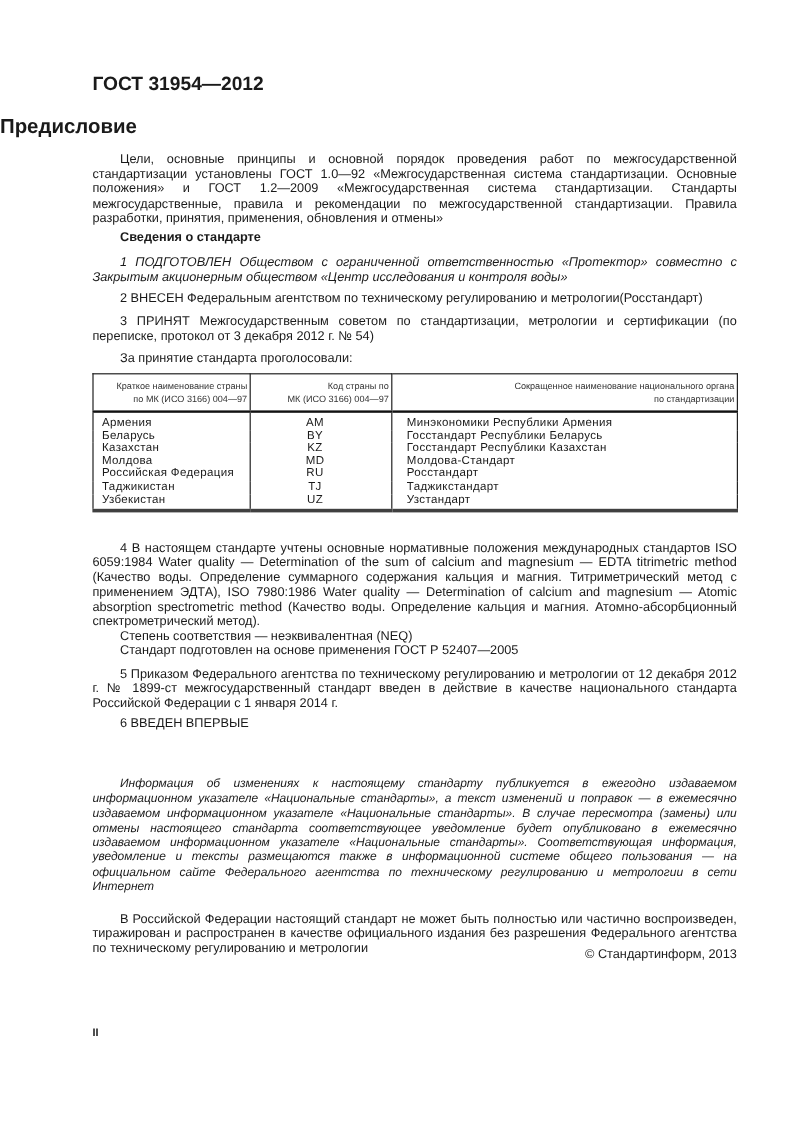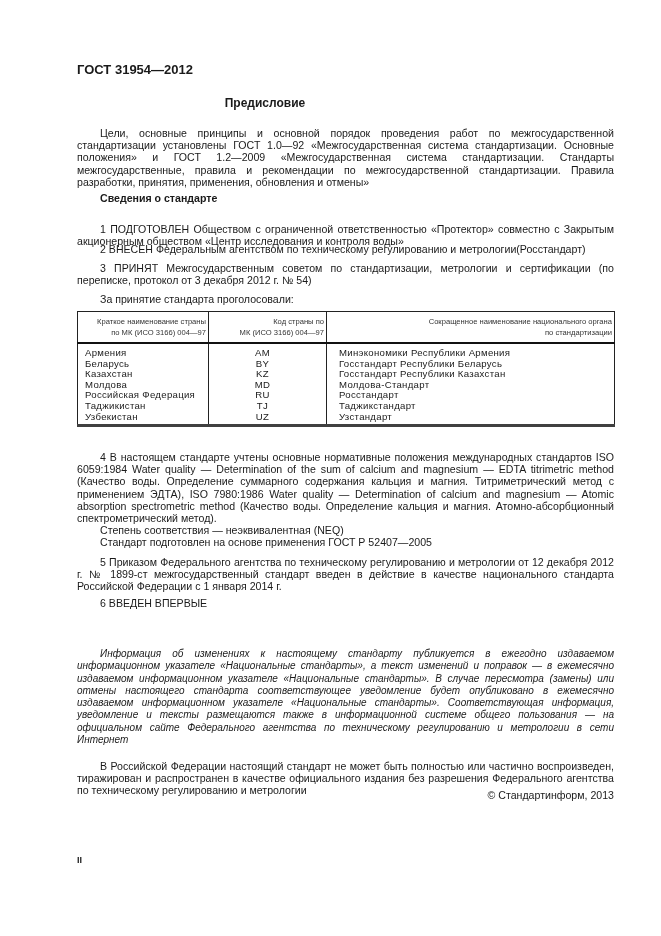--- a/index.html
+++ b/index.html
@@ -1,20 +1,20 @@
 <!DOCTYPE html>
 <html><head>
 <meta charset="utf-8">
 <style>
   html, body { margin:0; padding:0; background:#ffffff; }
   body { width:661px; height:936px; position:relative; overflow:hidden;
          font-family:"Liberation Sans", sans-serif; color:#1a1a1a; }
   .abs { position:absolute; }
-  .hdr { left:77px; top:62px; font-size:13px; font-weight:bold; }
-  .title { left:0; width:530px; top:96px; text-align:center; font-size:12px; font-weight:bold; }
+  .hdr { left:77px; top:62px; font-size:16px; font-weight:bold; }
+  .title { left:0; width:530px; top:96px; text-align:left; font-size:17px; font-weight:bold; }
   .para { left:77px; width:537px; font-size:10.6px; line-height:12.2px; text-align:justify; }
   .para .ind { display:inline-block; width:23px; }
   .subhead { left:100px; font-size:10.6px; font-weight:bold; }
   table.votes { position:absolute; left:77px; top:311px; width:538px; border-collapse:collapse;
                 font-size:9.6px; }
   table.votes th { font-weight:normal; font-size:7.6px; line-height:11px; color:#333;
                    border:1px solid #222; border-bottom:2px solid #111; height:30px; padding:0 2px; text-align:right; }
   table.votes td { border-left:1px solid #222; border-right:1px solid #222; padding:0 0 0 7px;
                    line-height:10.6px; letter-spacing:0.3px; vertical-align:top; }
   table.votes tr.first td { padding-top:4px; }
@@ -28,21 +28,21 @@
 </head>
 <body>
 
 <div class="abs hdr">ГОСТ 31954—2012</div>
 <div class="abs title">Предисловие</div>
 
 <div class="abs para" style="top:127px;"><span class="ind"></span><span>Цели, основные принципы и основной порядок проведения работ по межгосударственной стандартизации установлены ГОСТ 1.0—92 «Межгосударственная система стандартизации. Основные положения» и ГОСТ 1.2—2009 «Межгосударственная система стандартизации. Стандарты межгосударственные, правила и рекомендации по межгосударственной стандартизации. Правила разработки, принятия, применения, обновления и отмены»</span></div>
 
 <div class="abs subhead" style="top:192px;">Сведения о стандарте</div>
 
-<div class="abs para" style="top:223px;"><span class="ind"></span><span>1  ПОДГОТОВЛЕН Обществом с ограниченной ответственностью «Протектор» совместно с Закрытым акционерным обществом «Центр исследования и контроля воды»</span></div>
+<div class="abs para" style="top:213px;font-style:italic;"><span class="ind"></span><span>1  ПОДГОТОВЛЕН Обществом с ограниченной ответственностью «Протектор» совместно с Закрытым акционерным обществом «Центр исследования и контроля воды»</span></div>
 
 <div class="abs para" style="top:243px;"><span class="ind"></span><span>2  ВНЕСЕН Федеральным агентством по техническому регулированию и метрологии(Росстандарт)</span></div>
 
 <div class="abs para" style="top:262px;"><span class="ind"></span><span>3  ПРИНЯТ Межгосударственным советом по стандартизации, метрологии и сертификации (по переписке, протокол от 3 декабря 2012 г. № 54)</span></div>
 
 <div class="abs para" style="top:293px;"><span class="ind"></span><span>За принятие стандарта проголосовали:</span></div>
 
 <table class="votes">
   <thead>
     <tr>

